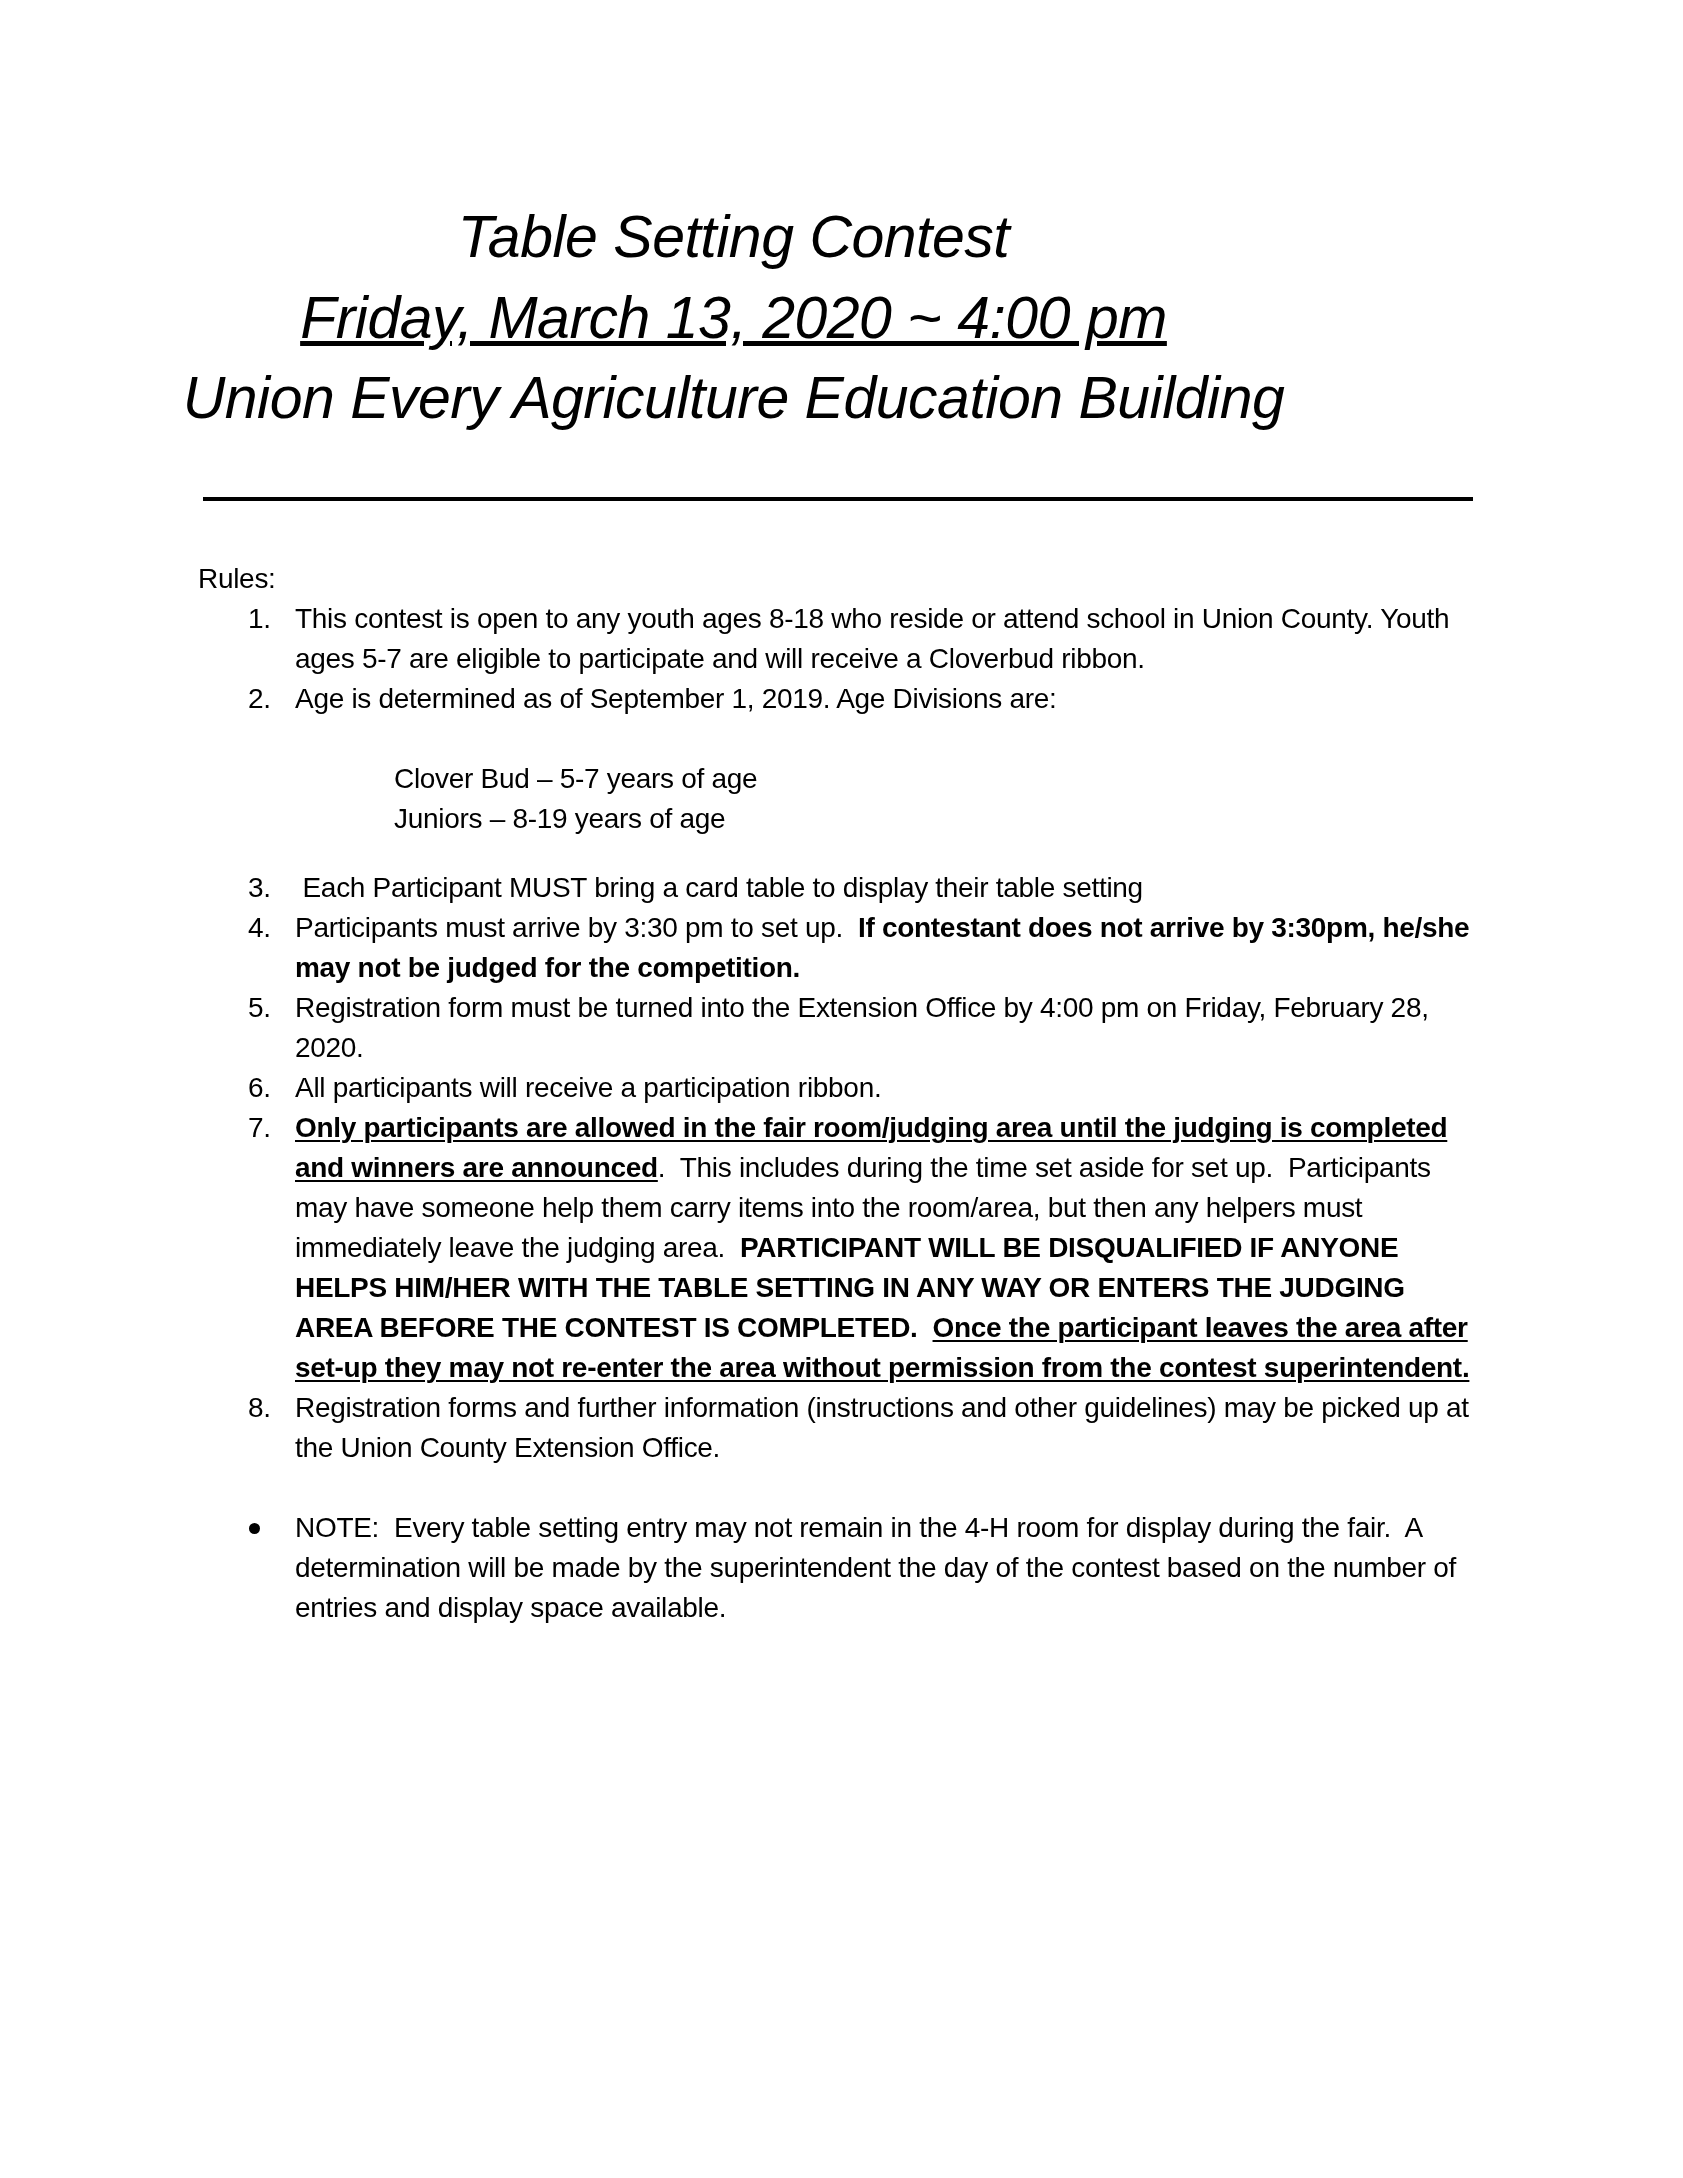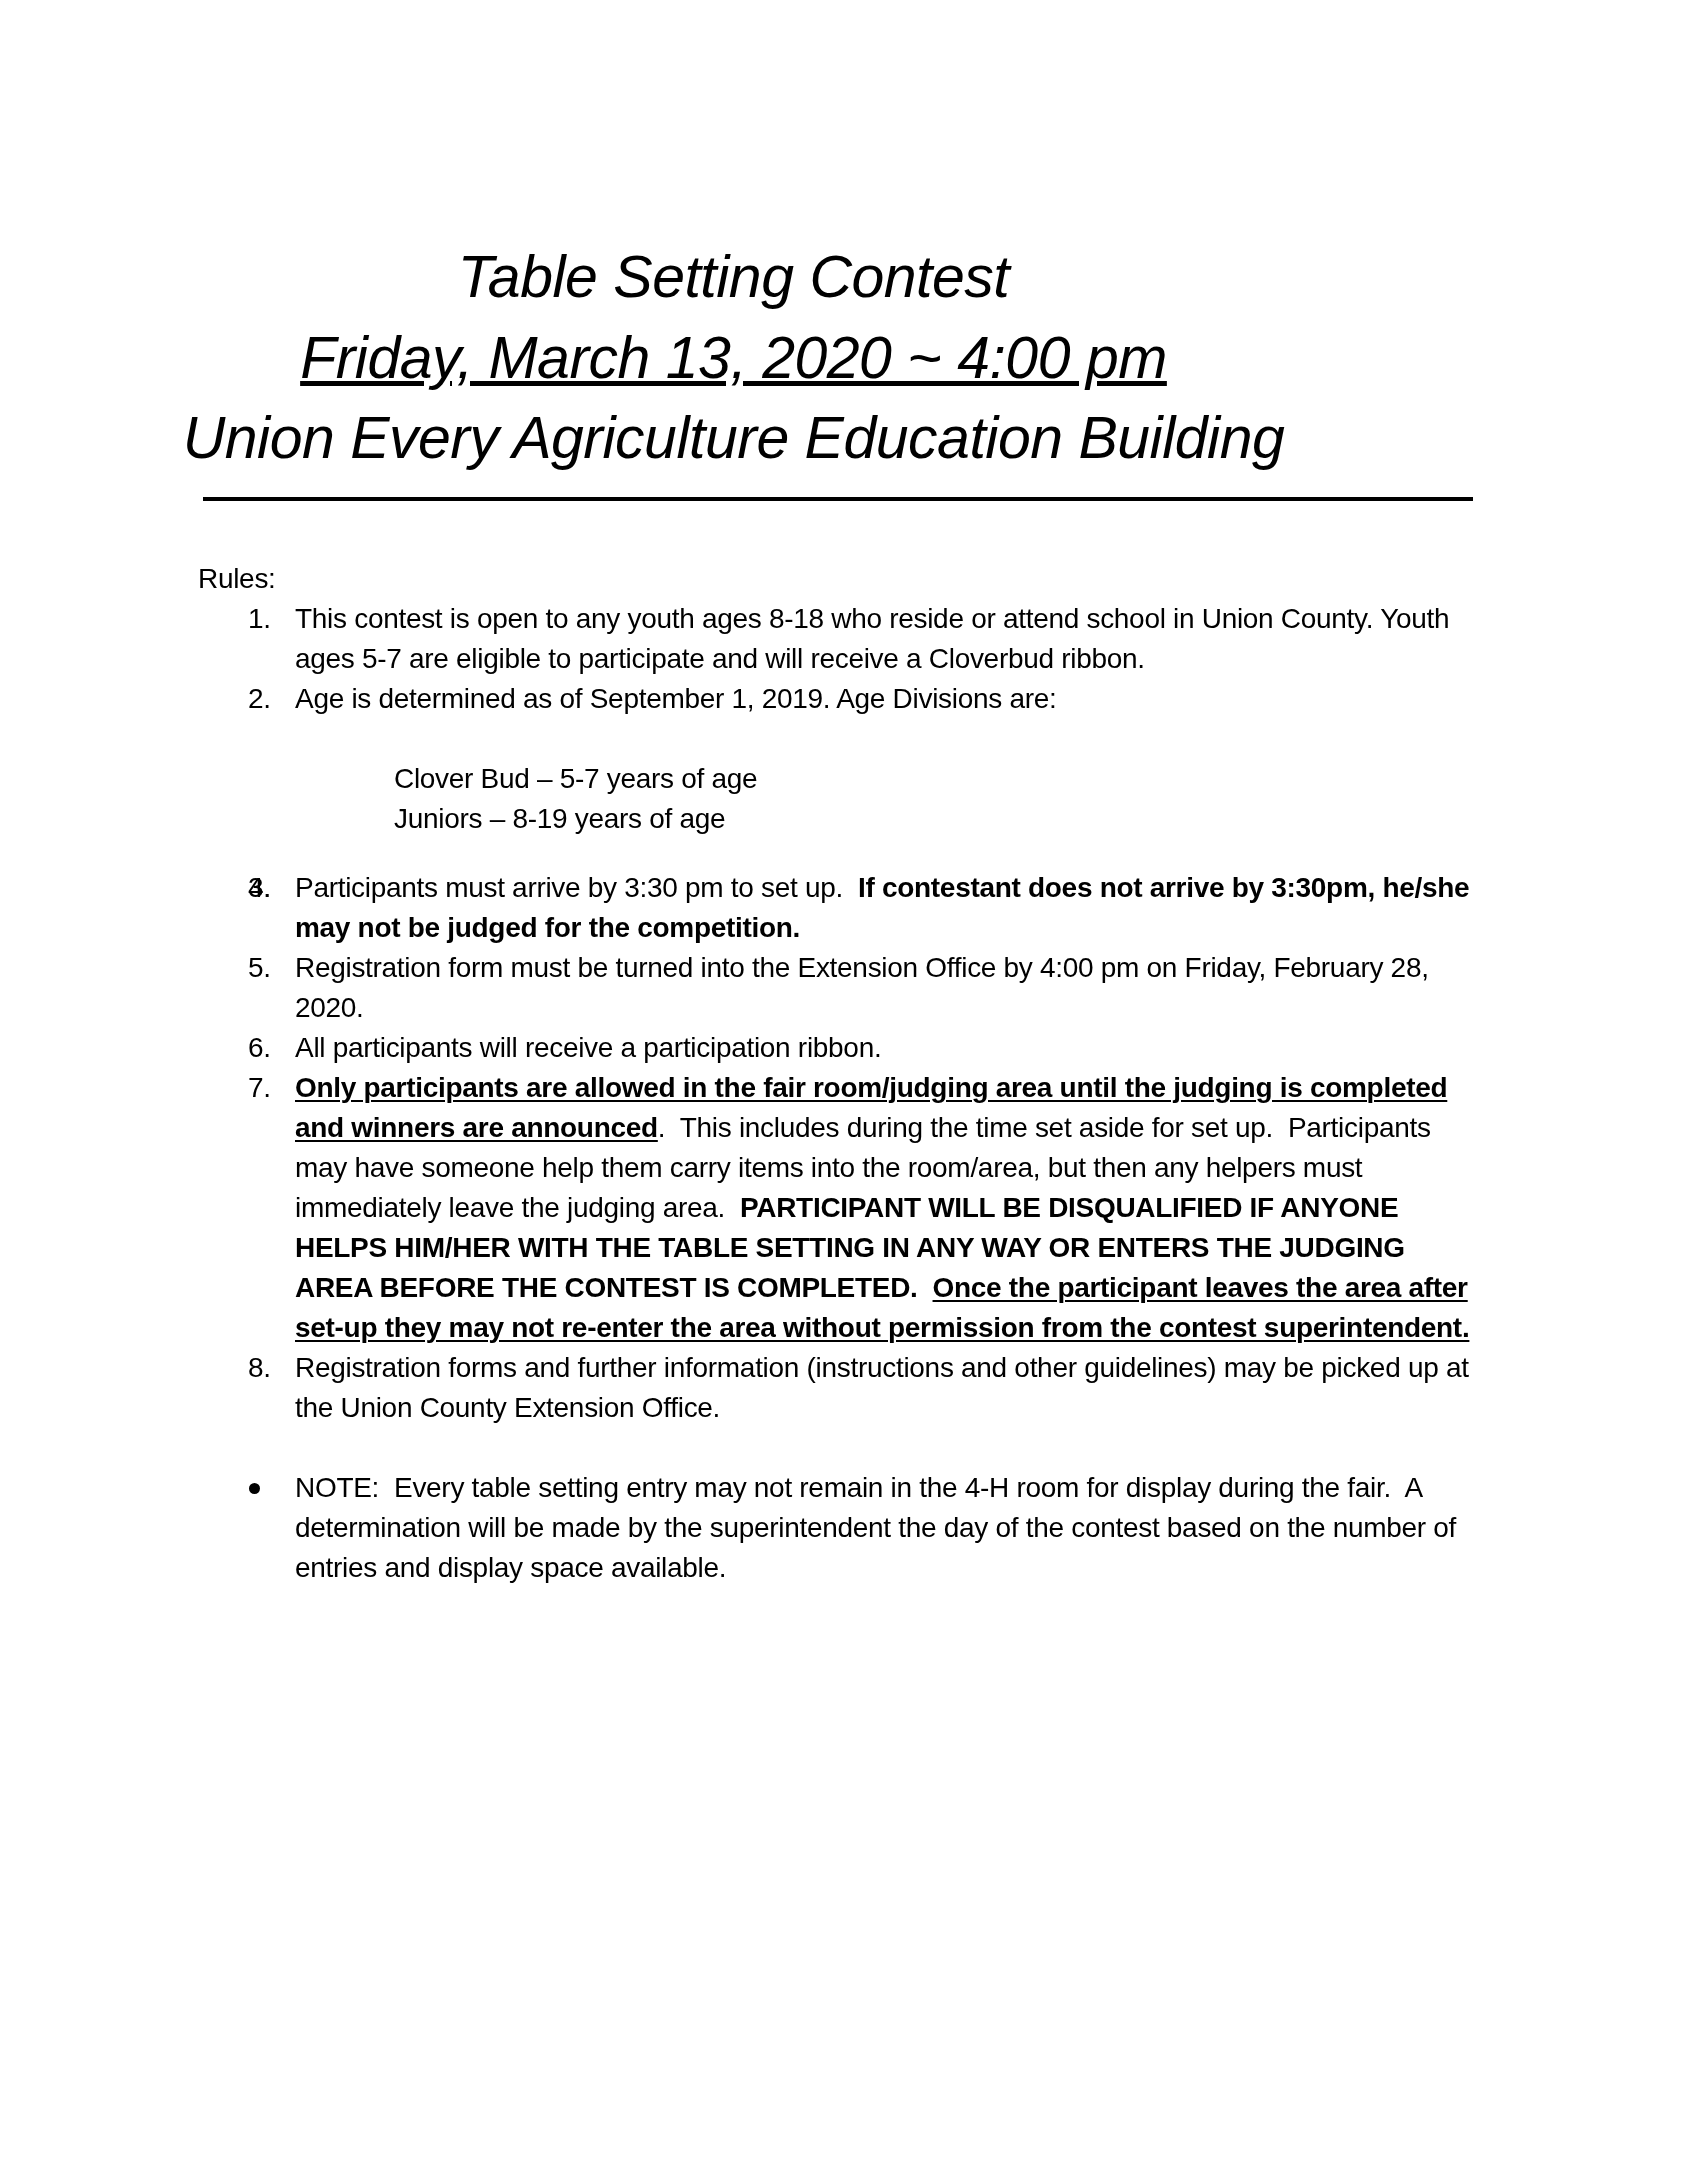--- a/index.html
+++ b/index.html
@@ -1,17 +1,17 @@
 <!DOCTYPE html>
 <html><head>
 <meta charset="utf-8">
 <style>
   html, body { margin: 0; padding: 0; background: #ffffff; }
   body { width: 1683px; height: 2178px; position: relative; overflow: hidden; color: #000; font-family: "Liberation Sans", sans-serif; }
-  .title { position: absolute; left: 0; width: 1467px; text-align: center; font-style: italic; font-size: 59px; line-height: 79px; letter-spacing: -0.5px; margin-top: 40px; }
+  .title { position: absolute; left: 0; width: 1467px; text-align: center; font-style: italic; font-size: 59px; line-height: 79px; letter-spacing: -0.5px; }
   .t1 { top: 198px; }
   .t2 { top: 279px; text-decoration: underline; }
   .t3 { top: 359px; }
   .rule { position: absolute; left: 203px; top: 497px; width: 1270px; height: 4px; background: #000; }
   .body { position: absolute; left: 198px; top: 559px; width: 1287px; font-size: 28px; line-height: 40px; letter-spacing: -0.3px; }
   .rules-label { display: block; }
   ol.rules, ul.notes { margin: 0; padding: 0; list-style: none; }
   .item { position: relative; padding-left: 97px; }
   .item .num { position: absolute; left: 50px; top: 0; }
   .divisions { padding-left: 196px; margin: 40px 0 29px 0; }
@@ -45,20 +45,21 @@
   </ol>
 
   <div class="divisions">
     <div>Clover Bud – 5-7 years of age</div>
     <div>Juniors – 8-19 years of age</div>
   </div>
 
   <ol class="rules">
     <li class="item">
       <span class="num">3.</span>
+      <span style="white-space:pre"> Each Participant MUST bring a card table to display their table setting</span>
     </li>
     <li class="item">
       <span class="num">4.</span>
       <span style="white-space:pre-wrap">Participants must arrive by 3:30 pm to set up.  </span><b>If contestant does not arrive by 3:30pm, he/she may not be judged for the competition.</b>
     </li>
     <li class="item">
       <span class="num">5.</span>
       <span>Registration form must be turned into the Extension Office by 4:00 pm on Friday, February 28, 2020.</span>
     </li>
     <li class="item">

